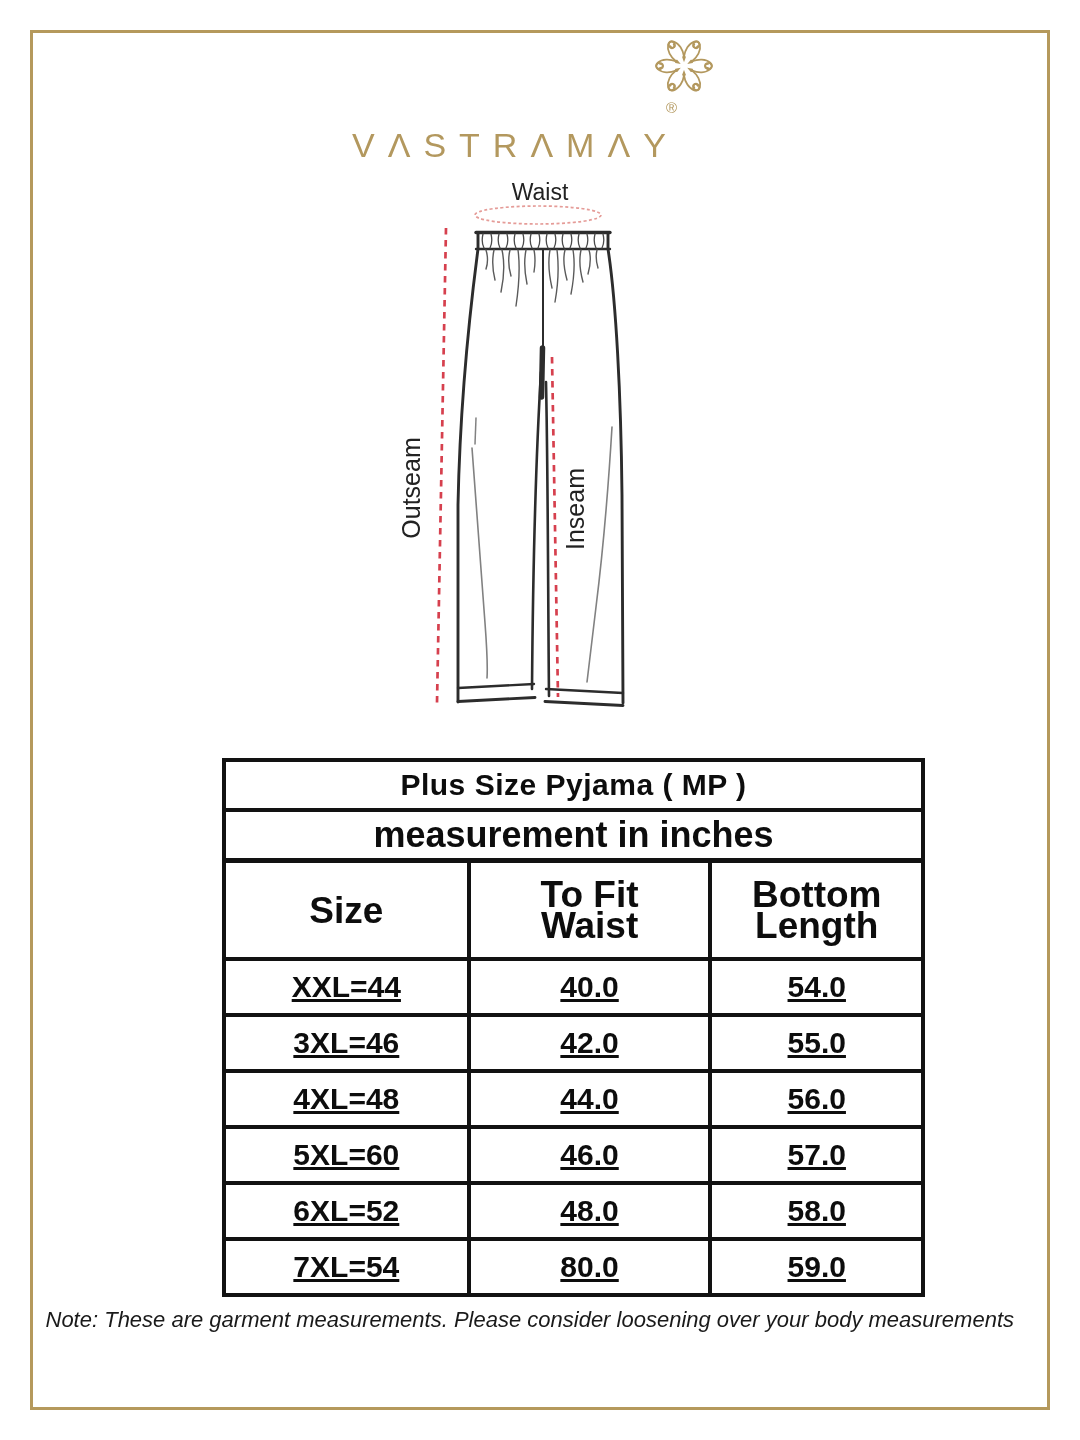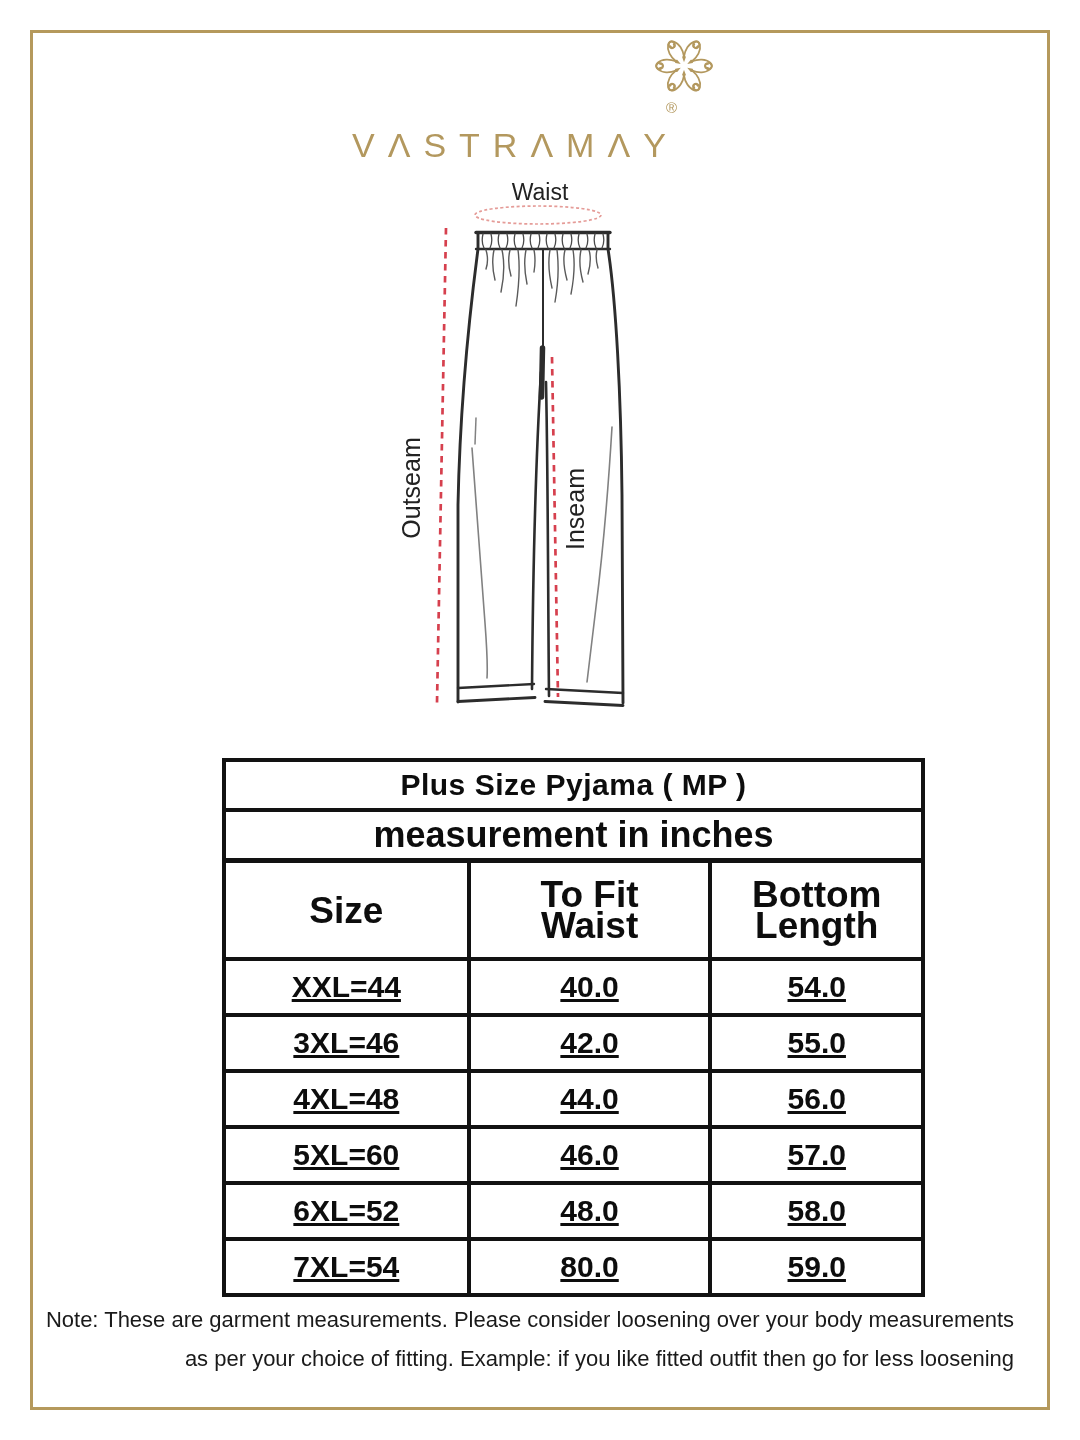--- a/index.html
+++ b/index.html
@@ -48,21 +48,21 @@
   tr.t-head th  { height: 94px; font-size: 37px; vertical-align: middle; }
   tr.t-head th .hl { display: block; line-height: 31px; }
   th.size-head  { vertical-align: bottom; font-size: 38px; padding-bottom: 6px; line-height: 1; }
   tr.t-row td   { height: 52px; font-size: 30px; text-decoration: underline; }
 
   
   .note {
     position: absolute; left: 36px; right: 66px; top: 1300px;
     text-align: right; color: #1a1a1a; font-size: 22px; line-height: 39px;
   }
-  .note .note-line { white-space: nowrap; }
+  .note .note-line { white-space: nowrap; font-style: italic; }
 </style>
 </head>
 <body>
 
 <div class="stage">
 
   <div class="gold-frame"></div>
 
   <div class="logo-text">VΛSTRΛMΛY</div>
 
@@ -178,16 +178,15 @@
       <tr class="t-row">
         <td>7XL=54</td>
         <td>80.0</td>
         <td>59.0</td>
       </tr>
     </tbody>
   </table>
 
   <div class="note">
     <div class="note-line">Note: These are garment measurements. Please consider loosening over your body measurements</div>
-    <div class="note-line">as per your choice of fitting. Example: if you like fitted outfit then go for less loosening</div>
   </div>
 
 </div>
 
 </body></html>

